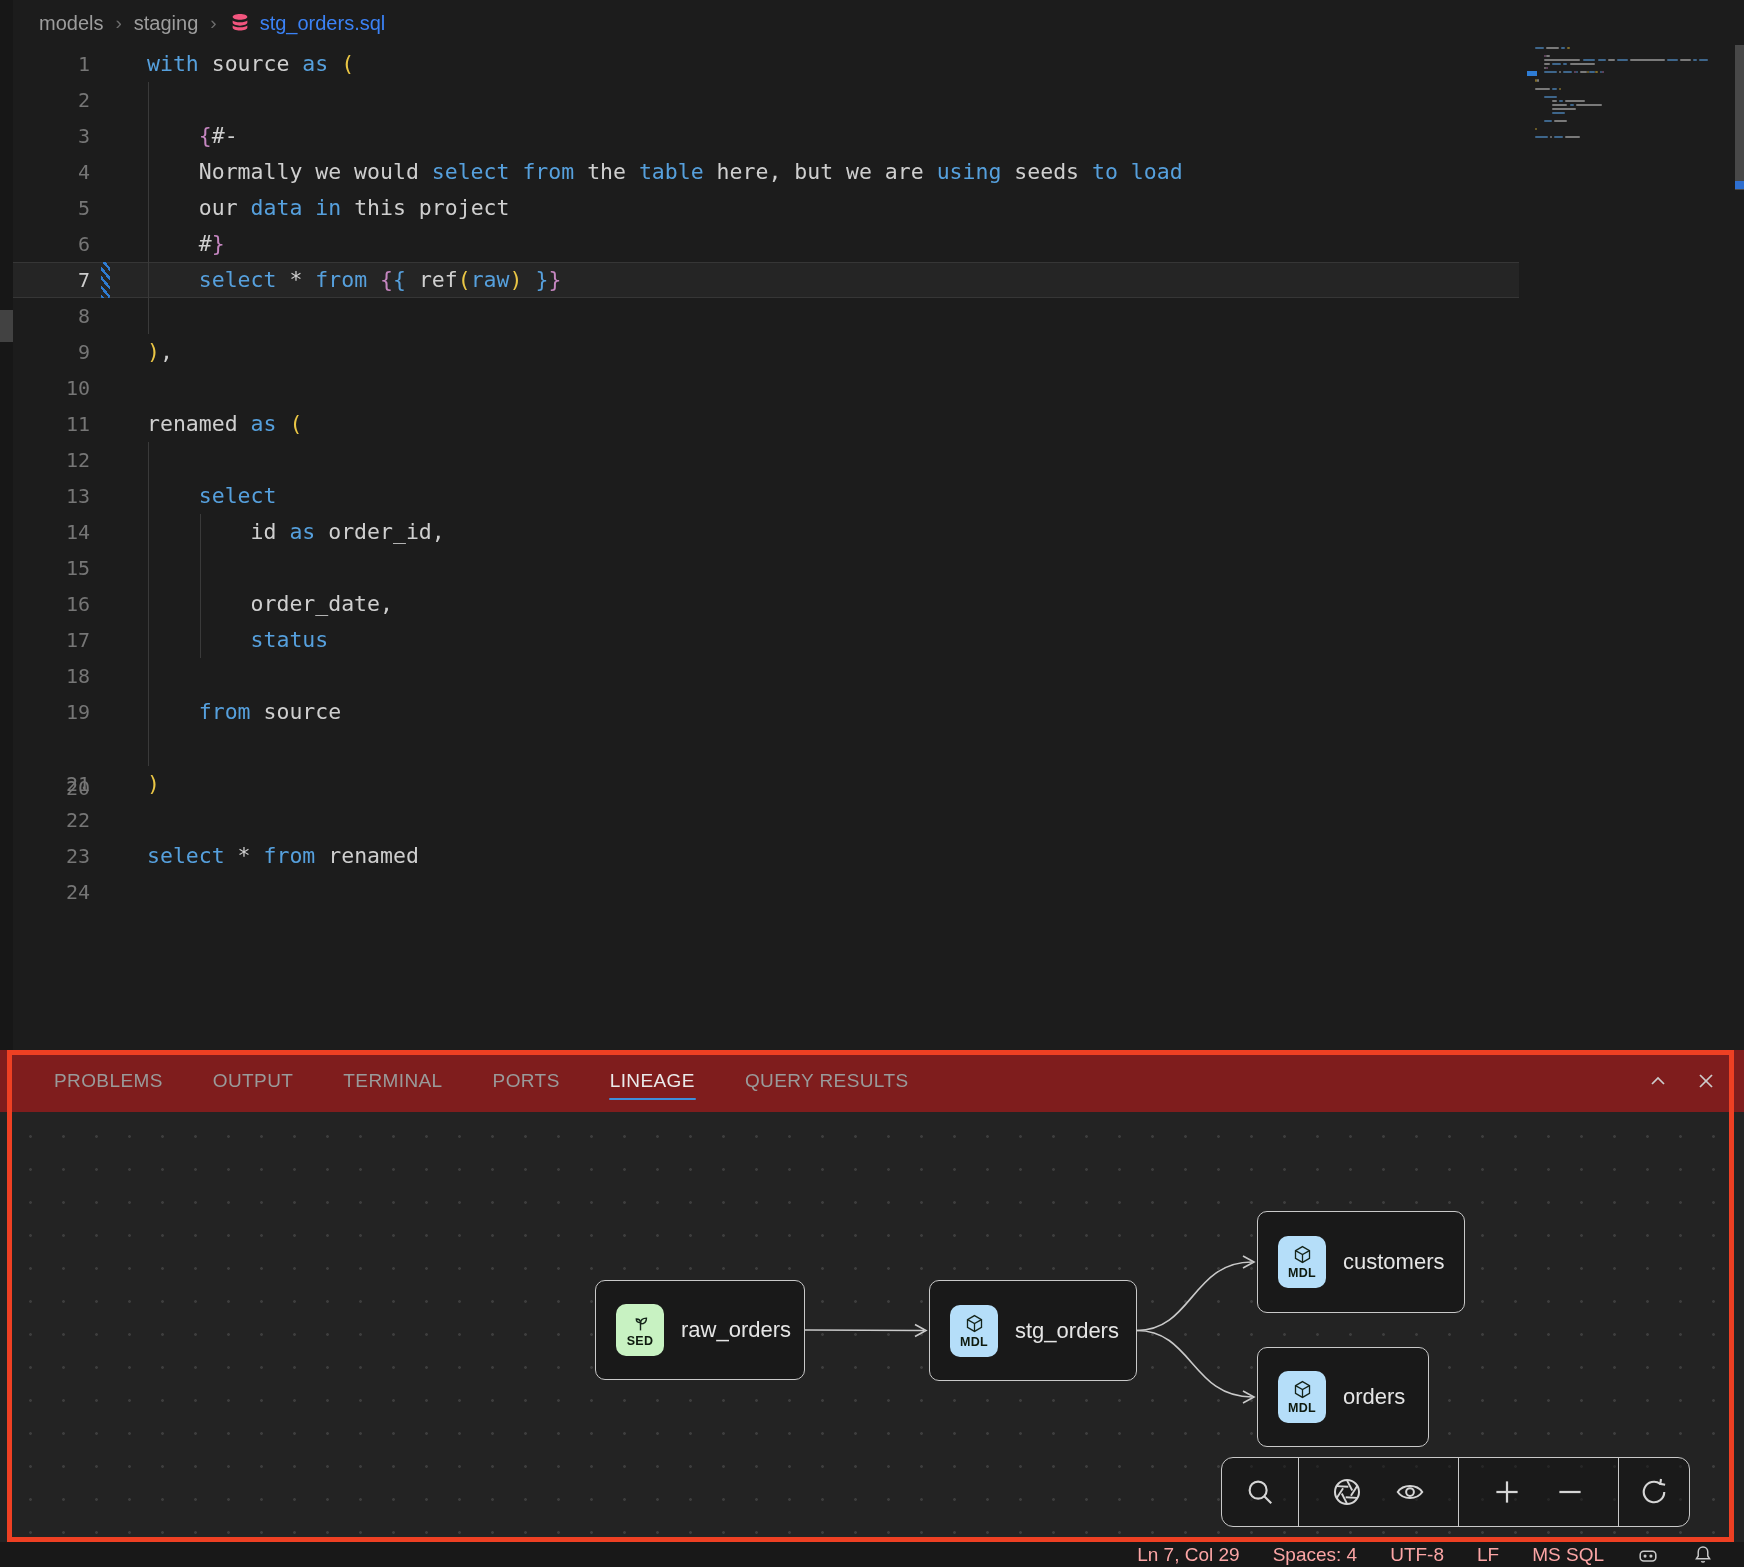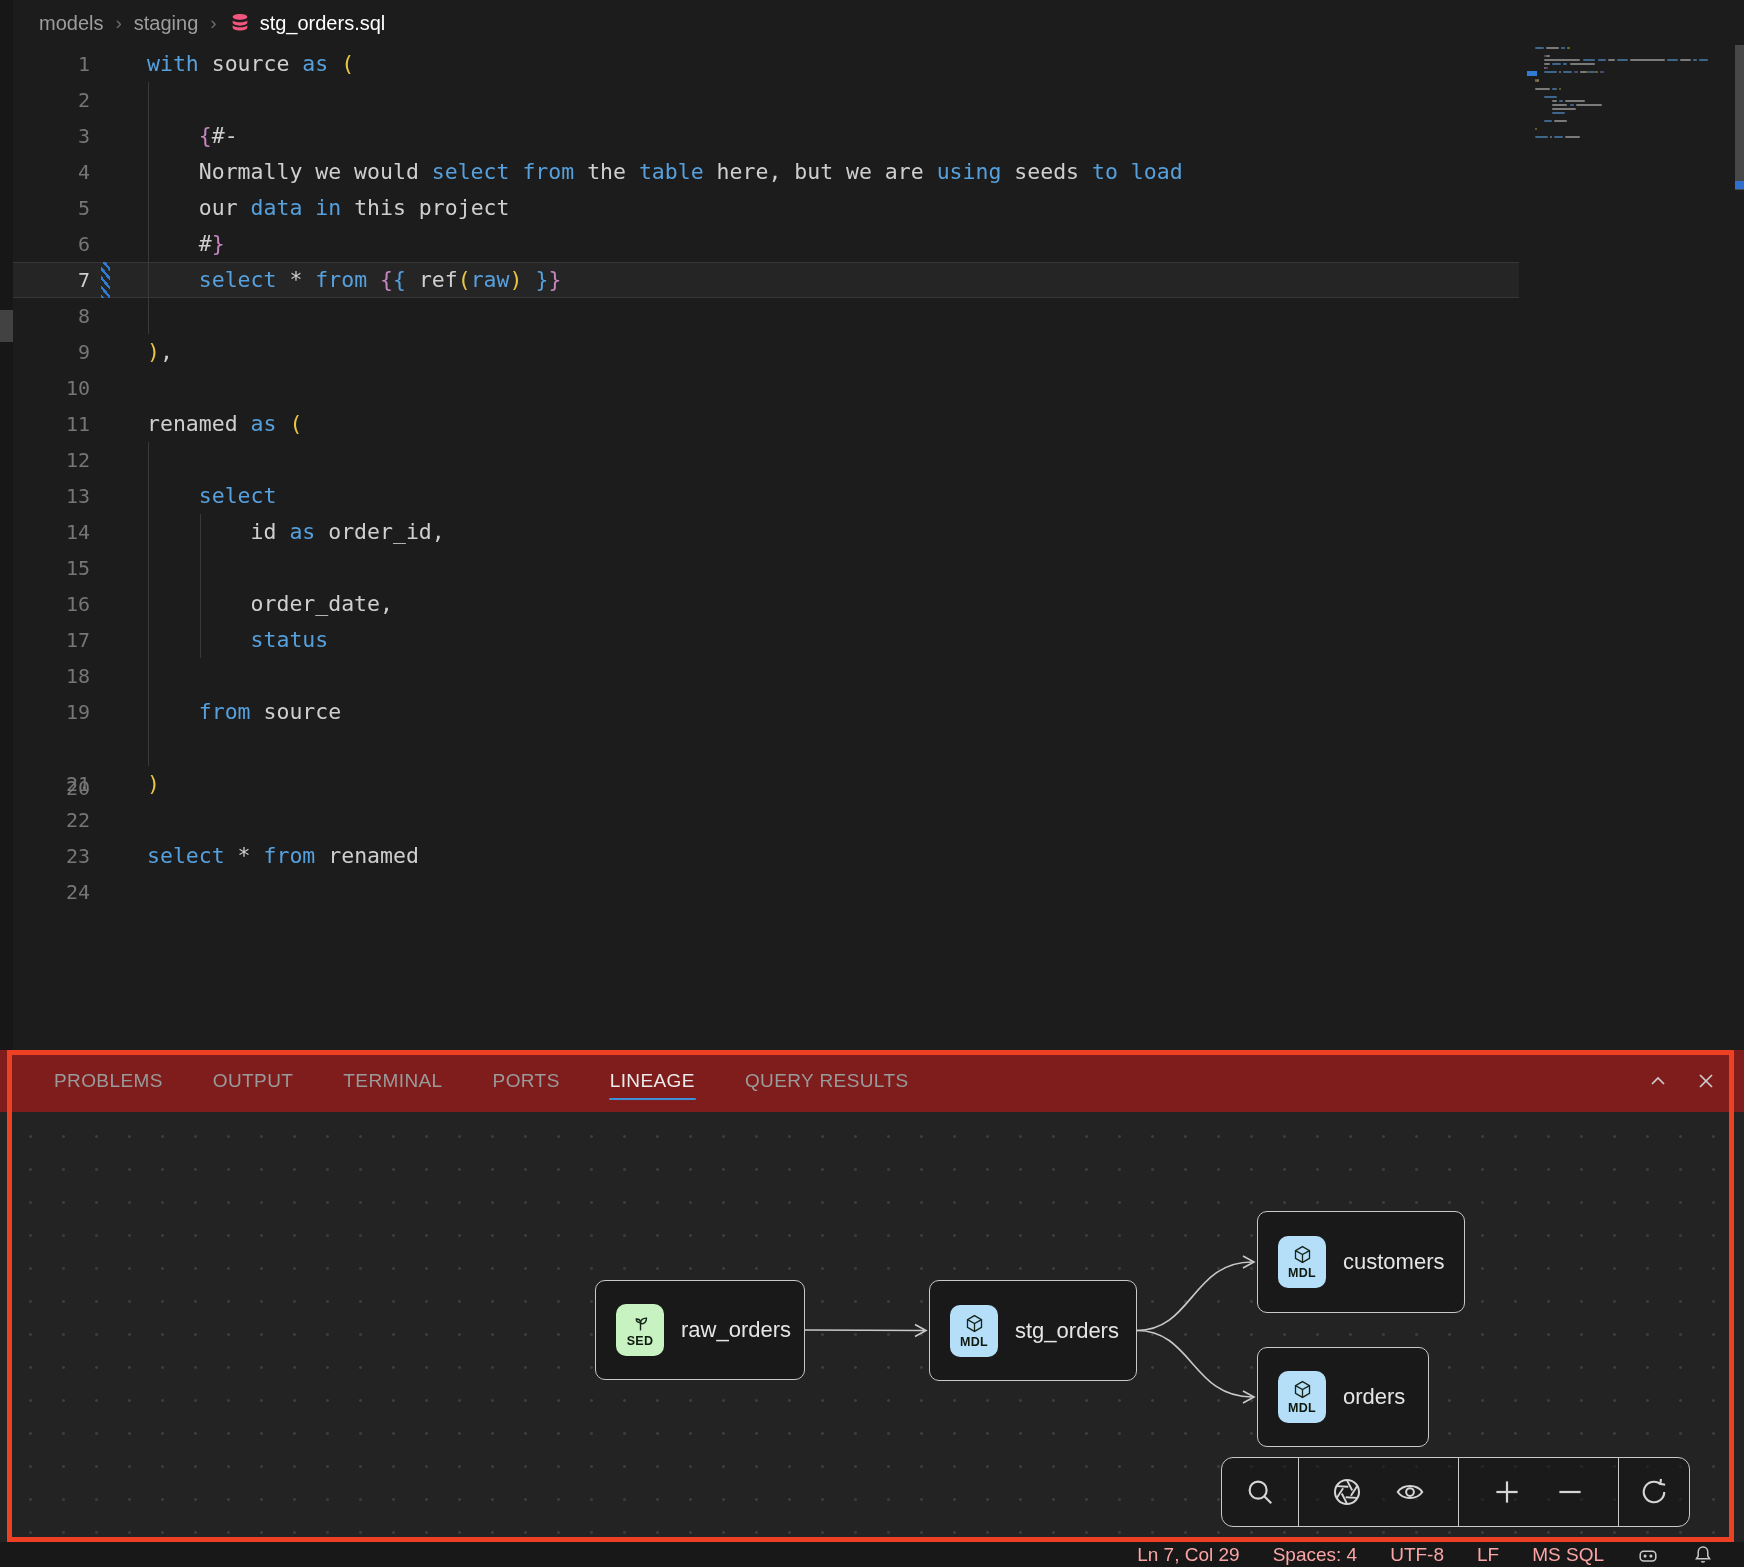--- a/index.html
+++ b/index.html
@@ -7,21 +7,21 @@
        font-family:"Liberation Sans",sans-serif;-webkit-font-smoothing:antialiased;}
 
   
   #left-strip{position:absolute;left:0;top:0;width:13px;height:1050px;background:#171717;}
   #left-strip .block{position:absolute;left:0;top:310px;width:13px;height:32px;background:#424242;}
 
   
   #breadcrumb{position:absolute;left:39px;top:0;height:46px;display:flex;align-items:center;gap:12px;
               font-size:20px;color:#9d9d9d;}
   #breadcrumb .sep{color:#6d6d6d;font-size:19px;}
-  #breadcrumb .file{color:#ffffff;display:flex;align-items:center;gap:9px;}
+  #breadcrumb .file{color:#3b82f6;display:flex;align-items:center;gap:9px;}
 
   
   #editor{position:absolute;left:13px;top:46px;width:1731px;height:1004px;}
   .code-line{position:absolute;left:0;width:1506px;height:36px;line-height:36px;white-space:pre;}
   .lnum{position:absolute;left:0;top:0;width:77px;text-align:right;color:#767676;
         font-family:"DejaVu Sans Mono",monospace;font-size:20px;}
   .lnum.active{color:#cdcdcd;}
   .lcode{position:absolute;left:134px;top:0;font-family:"DejaVu Sans Mono",monospace;font-size:21.5px;}
   .tok.k{color:var(--keyword);} .tok.t{color:var(--text);} .tok.y{color:var(--bracket-yellow);}
   .tok.m{color:var(--jinja-magenta);}

